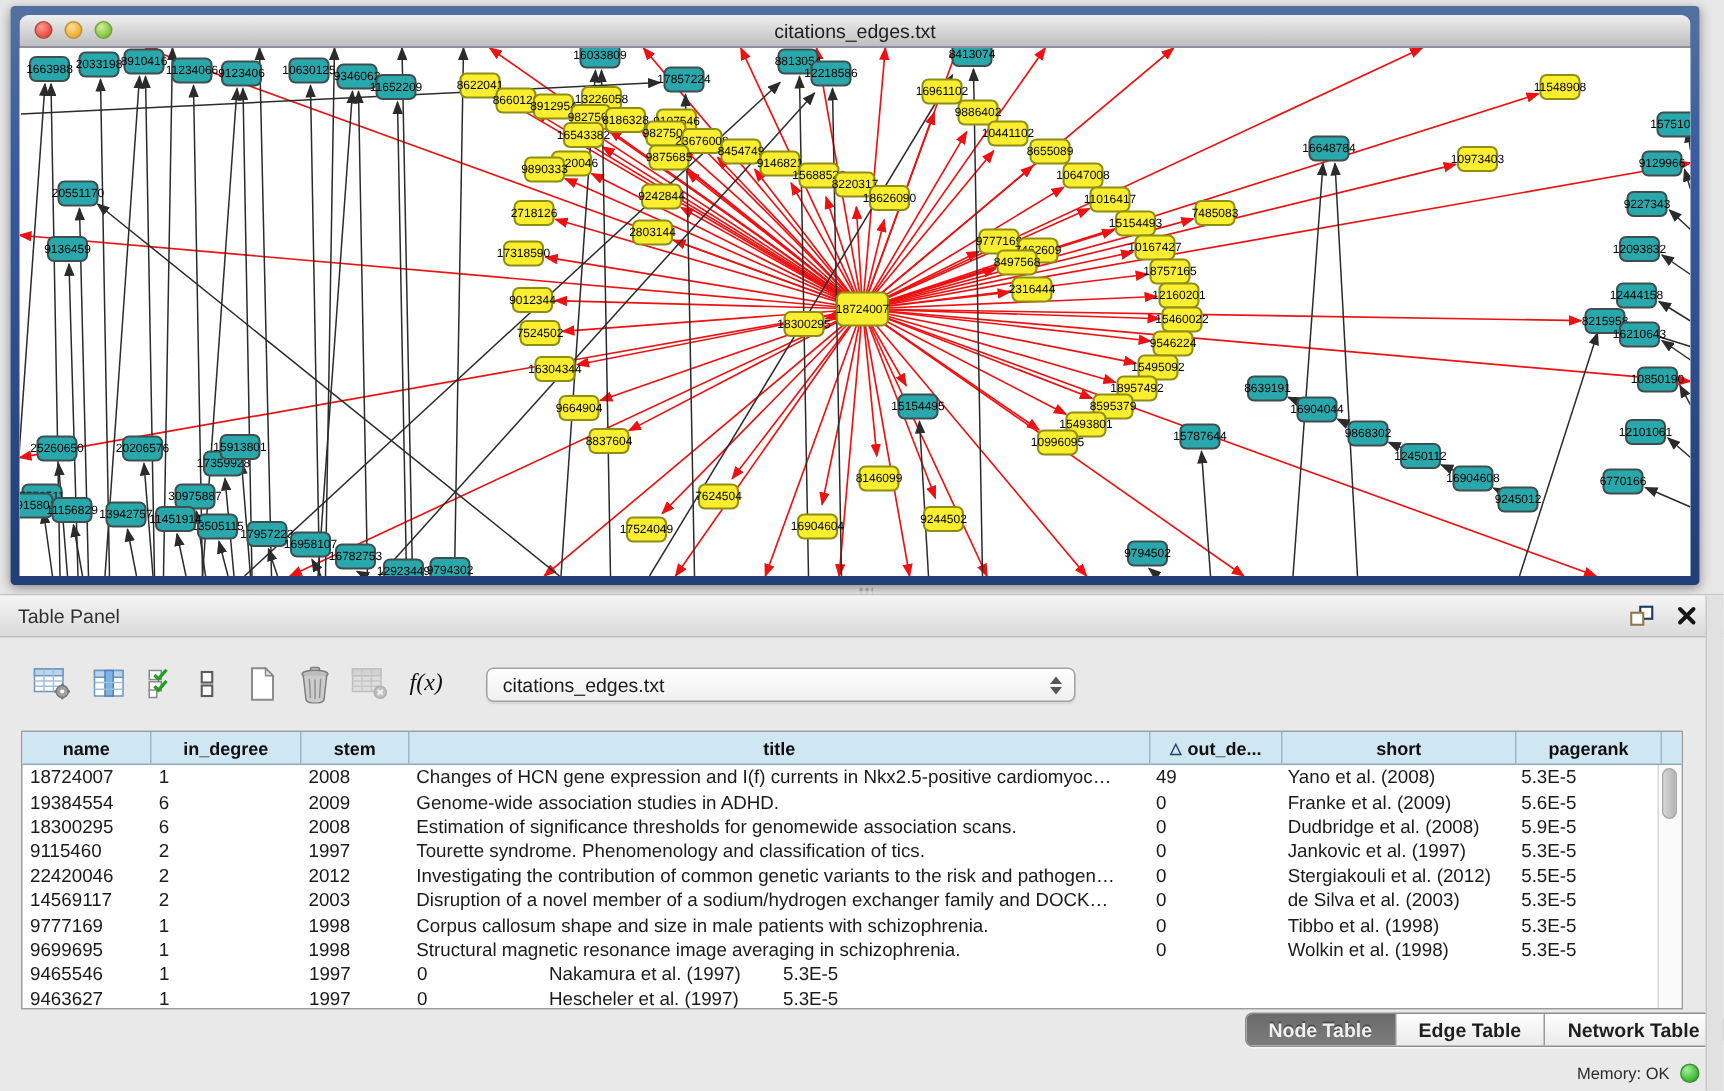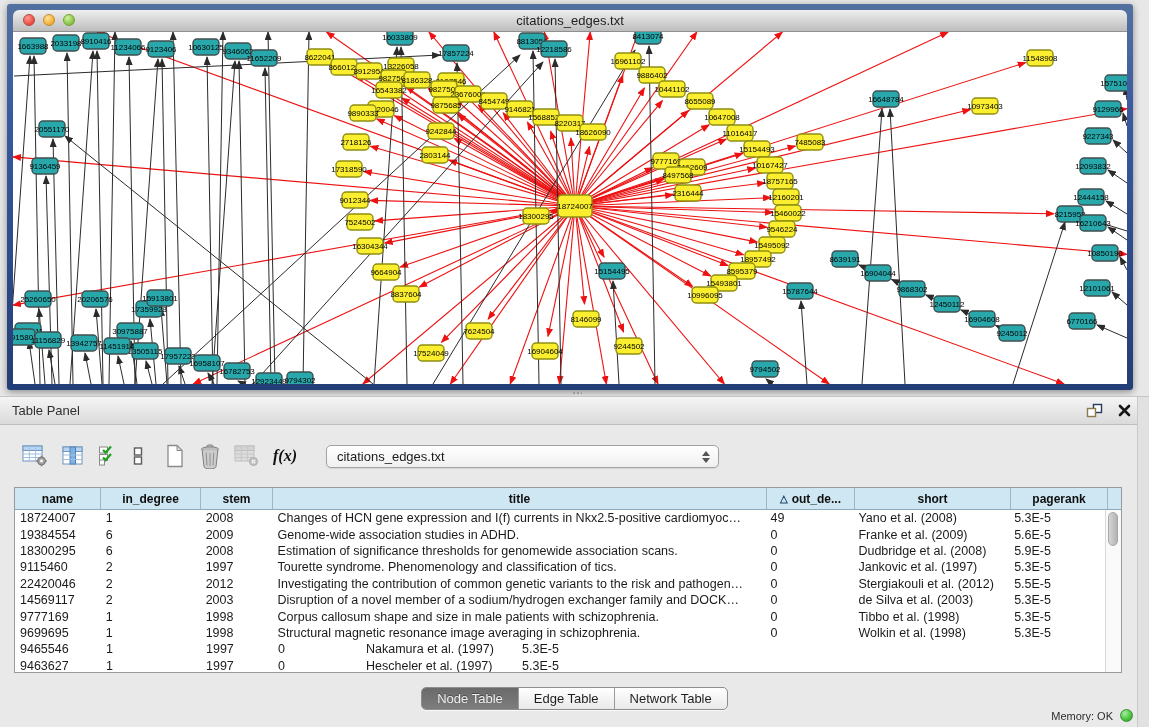--- a/index.html
+++ b/index.html
@@ -32,21 +32,21 @@
     border-top:1px solid #c5c5c5;}
   .panel-header{height:28px;background:linear-gradient(#f5f5f5,#dadada);border-bottom:1px solid #bdbdbd;
     display:flex;align-items:center;padding:0 12px;box-sizing:border-box;}
   .panel-title{font-size:13px;color:#303030;}
   .panel-header-icons{margin-left:auto;display:flex;align-items:center;gap:15px;padding-right:6px;}
   .ph-icon{display:inline-flex;cursor:default;}
 
   .toolbar{position:absolute;top:28px;left:0;right:0;height:62px;display:flex;align-items:center;
     padding-left:22px;gap:13px;}
   .tb-icon{display:inline-flex;align-items:center;justify-content:center;}
-  .fx{font-family:"Liberation Serif",serif;font-style:italic;font-weight:bold;font-size:16px;color:#111;}
+  .fx{font-family:"Liberation Serif",serif;font-style:italic;font-weight:normal;font-size:16px;color:#111;}
 
   .dropdown{margin-left:16px;width:393px;height:23px;box-sizing:border-box;border:1px solid #a3a3a3;
     border-radius:5px;background:linear-gradient(#ffffff,#f0f0f0);display:flex;align-items:center;
     padding-left:10px;position:relative;box-shadow:0 1px 1px rgba(0,0,0,.08);}
   .dropdown .dd-value{font-size:13px;color:#1b1b1b;}
   .dd-stepper{position:absolute;right:6px;top:3px;width:12px;height:16px;display:flex;flex-direction:column;
     align-items:center;justify-content:center;gap:2px;}
   .dd-up{width:0;height:0;border-left:4px solid transparent;border-right:4px solid transparent;border-bottom:5px solid #555;}
   .dd-down{width:0;height:0;border-left:4px solid transparent;border-right:4px solid transparent;border-top:5px solid #555;}
 
@@ -56,21 +56,21 @@
   .th{box-sizing:border-box;border-right:1px solid #9cb8c6;display:flex;align-items:center;justify-content:center;
     font-size:12px;color:#0f0f0f;overflow:hidden;white-space:nowrap;font-weight:bold;}
   .th .sort{margin-right:4px;font-size:10px;color:#246;}
   .tbody{flex:1;position:relative;overflow:hidden;}
   .tr{display:flex;height:16.4px;align-items:center;margin-right:15px;}
   .td{box-sizing:border-box;padding:0 5px;font-size:12.5px;color:#1b1b1b;white-space:nowrap;overflow:hidden;}
   .vscroll{position:absolute;right:0;top:0;bottom:0;width:15px;background:#fafafa;border-left:1px solid #d8d8d8;}
   .vthumb{position:absolute;top:2px;left:2px;width:10px;height:34px;border-radius:5px;
     background:linear-gradient(90deg,#d6d6d6,#b3b3b3);border:1px solid #a8a8a8;box-sizing:border-box;}
 
-  .tabbar{position:absolute;left:0;right:0;top:290px;display:flex;justify-content:center;}
+  .tabbar{position:absolute;left:0;right:0;top:278px;display:flex;justify-content:flex-end;font-weight:bold;}
   .seg{display:flex;height:21px;border:1px solid #8d8d8d;border-radius:5px;overflow:hidden;
     background:linear-gradient(#ffffff,#e9e9e9);box-shadow:0 1px 0 rgba(255,255,255,.7);}
   .tab{display:flex;align-items:center;justify-content:center;font-size:13px;color:#1e1e1e;
     padding:0 15px;border-right:1px solid #9a9a9a;min-width:60px;}
   .tab.last{border-right:none;}
   .tab.active{background:linear-gradient(#6a6a6a,#7d7d7d);color:#f0f0f0;text-shadow:0 -1px 0 rgba(0,0,0,.35);}
 
   .statusbar{position:absolute;right:16px;bottom:6px;display:flex;align-items:center;gap:7px;}
   .mem-label{font-size:11px;color:#2c2c2c;}
   .mem-dot{width:13px;height:13px;border-radius:50%;box-sizing:border-box;

